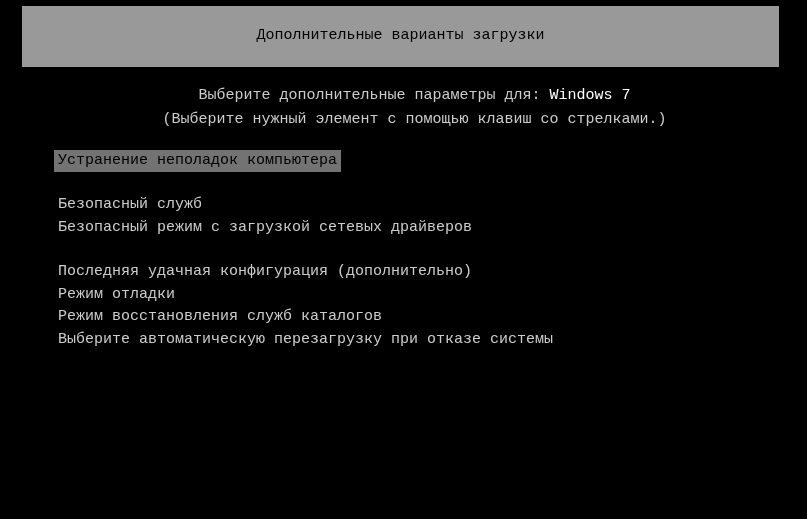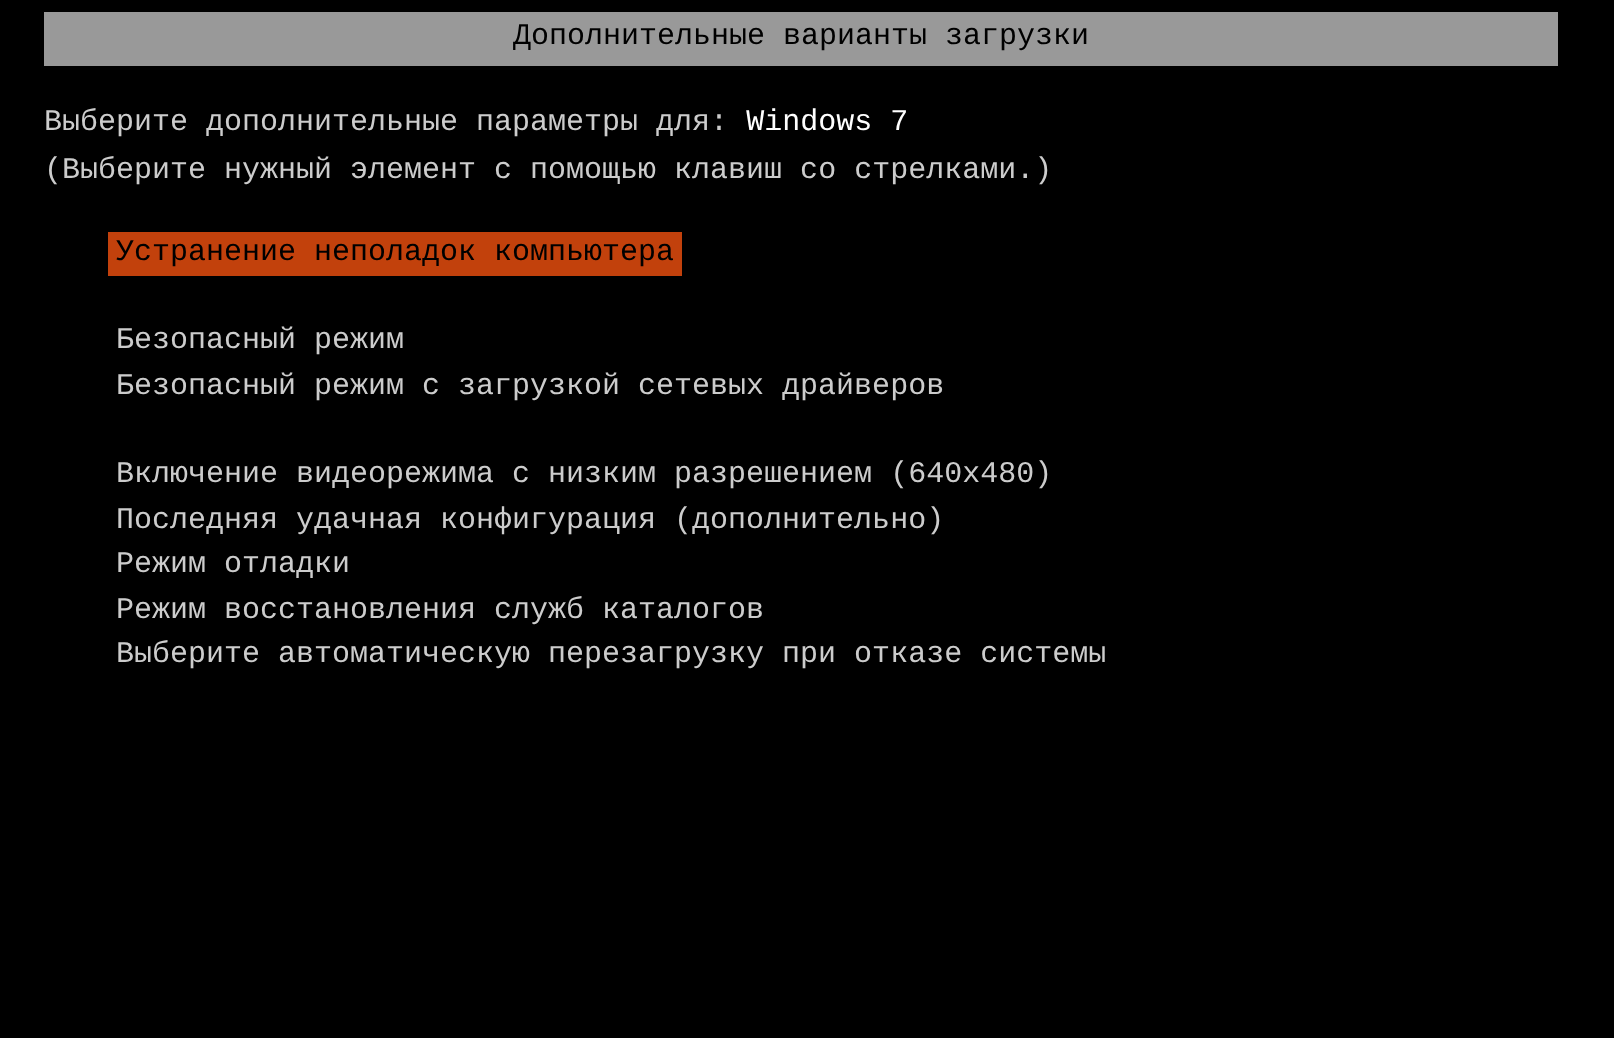--- a/index.html
+++ b/index.html
@@ -17,45 +17,46 @@
       overflow: hidden;
       line-height: 1.5;
     }
     .container {
       padding: 0;
     }
     .title-bar {
       background: #999999;
       color: #000;
       text-align: center;
-      padding: 2px 0;
+      padding: 19px 0;
       margin: 6px 28px 0 22px;
     }
     .header-section {
       padding: 18px 0 0 22px;
+      text-align: center;
     }
     .header-line1 {
       margin-bottom: 2px;
     }
     .header-line1 .os-name {
       color: #fff;
     }
     .header-line2 {
       margin-bottom: 18px;
     }
     .menu-section {
       padding-left: 58px;
     }
     .menu-item {
       color: #cccccc;
       cursor: pointer;
       white-space: nowrap;
     }
     .menu-item.selected {
-      background: #c2410c;
+      background: #737373;
       color: #000;
       display: inline-block;
       padding: 0 4px;
       margin-left: -4px;
     }
     .menu-group {
       margin-bottom: 22px;
     }
     .menu-group:last-child {
       margin-bottom: 0;
@@ -79,31 +80,28 @@
   <div class="menu-section">
 
     <div class="menu-group">
       <div class="menu-item selected">
         <span>Устранение неполадок компьютера</span>
       </div>
     </div>
 
     <div class="menu-group">
       <div class="menu-item">
-        <span>Безопасный режим</span>
+        <span>Безопасный служб</span>
       </div>
       <div class="menu-item">
         <span>Безопасный режим с загрузкой сетевых драйверов</span>
       </div>
     </div>
 
     <div class="menu-group">
-      <div class="menu-item">
-        <span>Включение видеорежима с низким разрешением (640x480)</span>
-      </div>
       <div class="menu-item">
         <span>Последняя удачная конфигурация (дополнительно)</span>
       </div>
       <div class="menu-item">
         <span>Режим отладки</span>
       </div>
       <div class="menu-item">
         <span>Режим восстановления служб каталогов</span>
       </div>
       <div class="menu-item">

